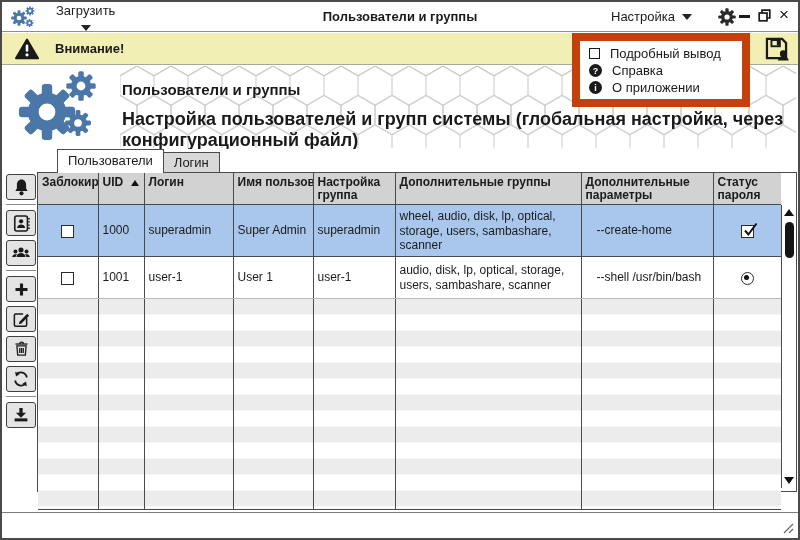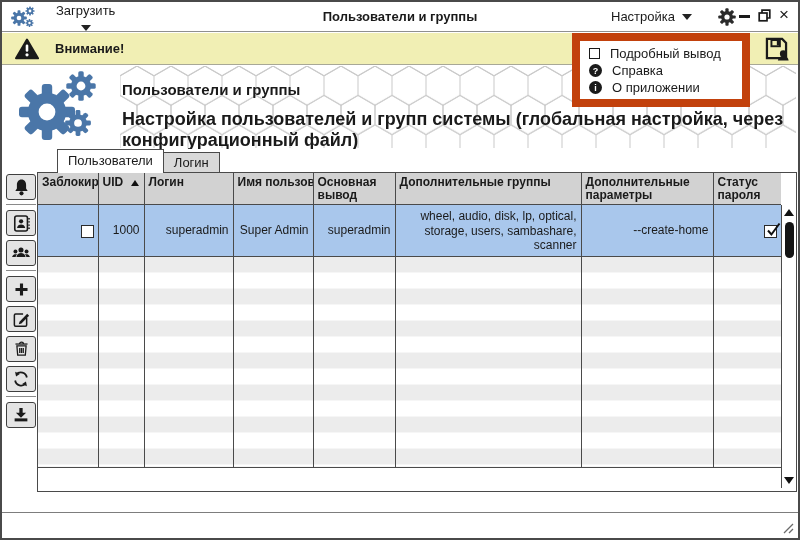--- a/index.html
+++ b/index.html
@@ -51,21 +51,21 @@
 
   
   .panel { position:absolute; left:35px; top:170px; width:760px; height:320px; border:1px solid #4a4a4a; background:#fff; }
   table.users { border-collapse:collapse; table-layout:fixed; width:743px; font-size:12px; }
   th, td { border-right:1px solid #4a4a4a; overflow:hidden; padding:1px 4px; }
   th:last-child, td:last-child { border-right:none; }
   thead th { background:#d2d2d2; border-bottom:1px solid #4a4a4a; font-weight:bold; font-size:12px; text-align:left; vertical-align:top; height:31px; padding-top:3px; line-height:1.12; }
   th.nowrap { white-space:nowrap; }
   .th-flex { display:flex; align-items:center; gap:8px; }
   .sort-up { width:0; height:0; border-left:4.5px solid transparent; border-right:4.5px solid transparent; border-bottom:6px solid #111; margin-top:1px; }
-  tr.row-sel td { background:#a9c7ec; border-bottom:1px solid #4a4a4a; height:52px; vertical-align:middle;text-align:right; }
+  tr.row-sel td { background:#a9c7ec; border-bottom:1px solid #4a4a4a; height:52px; vertical-align:middle; }
   tr.row-norm td { background:#fff; border-bottom:1px solid #bcbcbc; height:42px; vertical-align:middle; }
   td.groups { vertical-align:top; padding-top:2px; line-height:1.22; }
   td.params { white-space:nowrap;padding-left:15px; }
   td.center { text-align:center; }
   tr.filler td { height:211px; background:repeating-linear-gradient(to bottom,#ececec 0 16px,#fff 16px 32px); border-bottom:1px solid #4a4a4a; }
   .cbx { display:inline-block; width:13px; height:13px; border:1.5px solid #2a2a2a; background:#fff; vertical-align:middle; position:relative; }
   .cbx svg { position:absolute; left:0; top:-4px; overflow:visible; }
   .radio { display:inline-block; width:13px; height:13px; border:1.5px solid #2a2a2a; border-radius:50%; background:#fff; vertical-align:middle; position:relative; }
   .radio::after { content:""; position:absolute; left:2.5px; top:2.5px; width:5px; height:5px; border-radius:50%; background:#111; }
 
@@ -270,21 +270,21 @@
         <tr>
           <th class="nowrap">Заблокир</th>
           <th>
             <span class="th-flex">
               <span>UID</span>
               <span class="sort-up"></span>
             </span>
           </th>
           <th>Логин</th>
           <th class="nowrap">Имя пользовател</th>
-          <th>Основная вывод</th>
+          <th>Настройка группа</th>
           <th>Дополнительные группы</th>
           <th>Дополнительные параметры</th>
           <th>Статус пароля</th>
         </tr>
       </thead>
       <tbody>
         <tr class="row-sel">
           <td class="center"><span class="cbx"></span></td>
           <td>1000</td>
           <td>superadmin</td>
@@ -293,20 +293,30 @@
           <td class="groups">wheel, audio, disk, lp, optical, storage, users, sambashare, scanner</td>
           <td class="params">--create-home</td>
           <td class="center">
             <span class="cbx">
               <svg width="16" height="16" viewBox="0 0 16 16">
                   <path d="M3 8.5 l3.4 4 L14.5 1.5" stroke="#111" stroke-width="2" fill="none"></path>
                 </svg>
             </span>
           </td>
         </tr>
+        <tr class="row-norm">
+          <td class="center"><span class="cbx"></span></td>
+          <td>1001</td>
+          <td>user-1</td>
+          <td>User 1</td>
+          <td>user-1</td>
+          <td class="groups">audio, disk, lp, optical, storage, users, sambashare, scanner</td>
+          <td class="params">--shell /usr/bin/bash</td>
+          <td class="center"><span class="radio"></span></td>
+        </tr>
         <tr class="filler">
           <td></td>
             <td></td>
             <td></td>
             <td></td>
             <td></td>
             <td></td>
             <td></td>
             <td></td>
         </tr>

